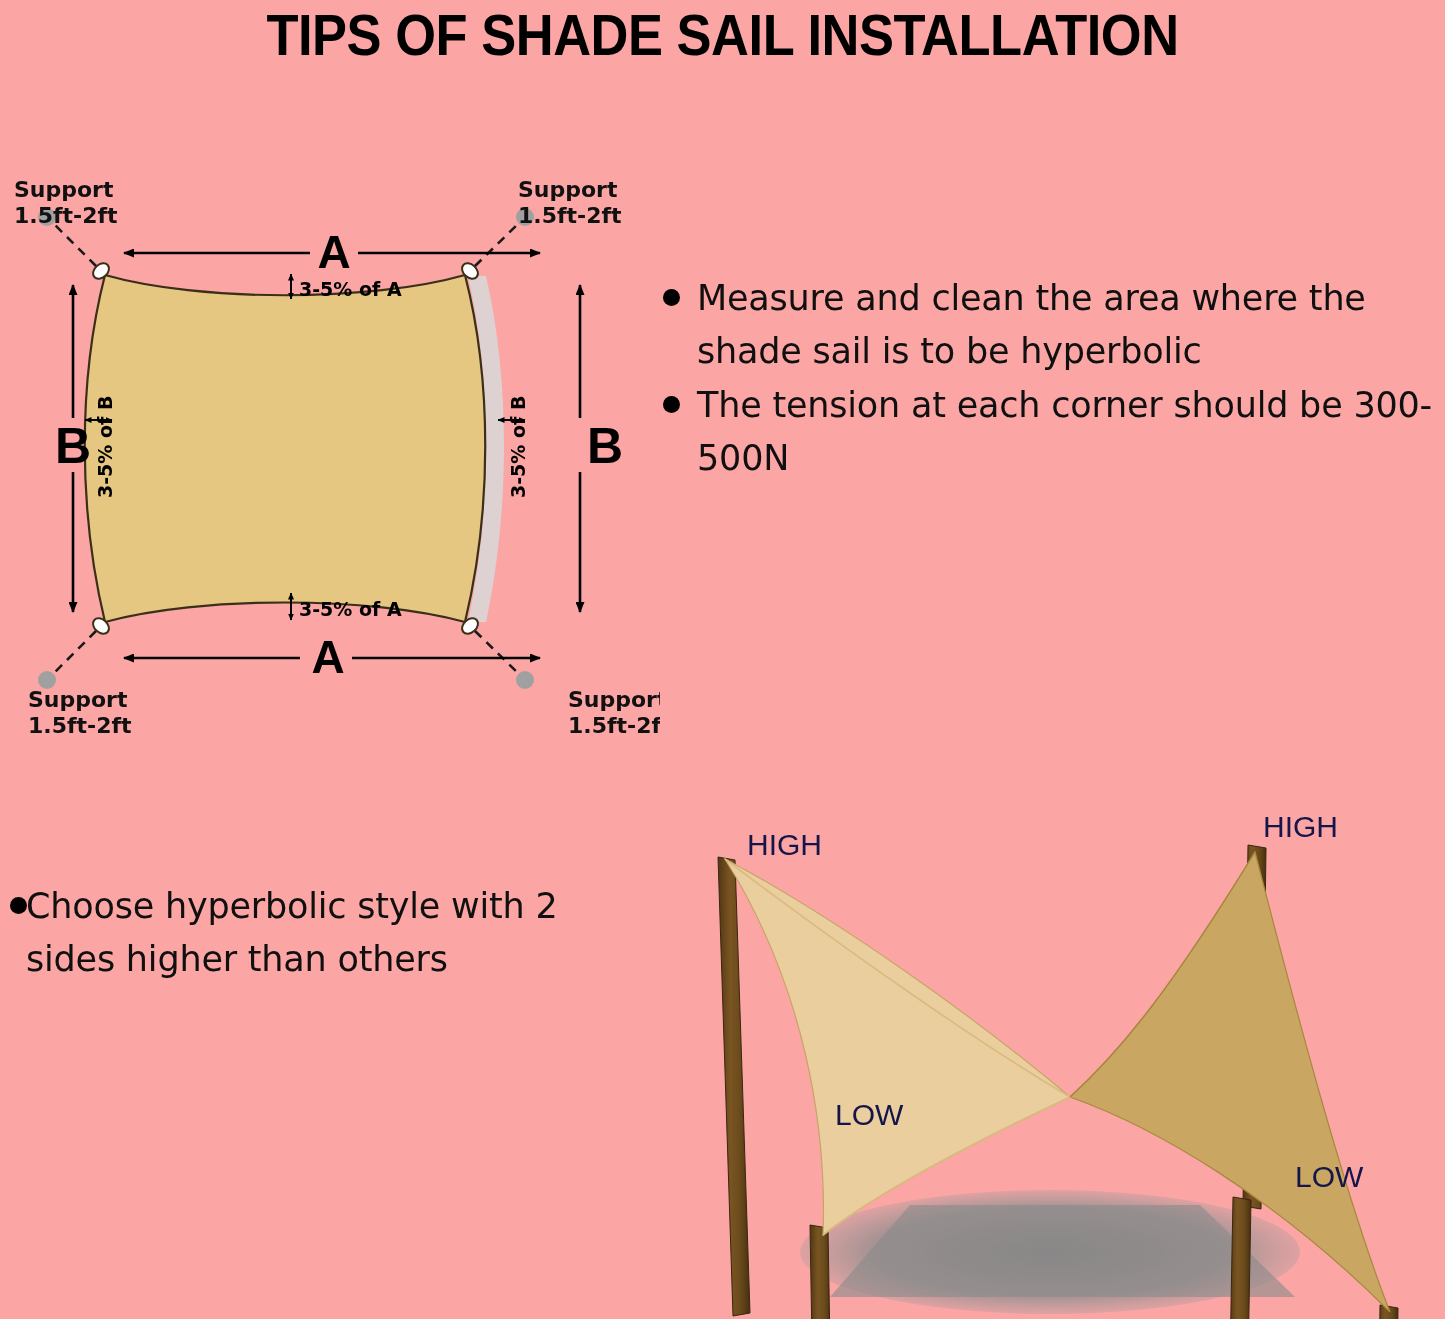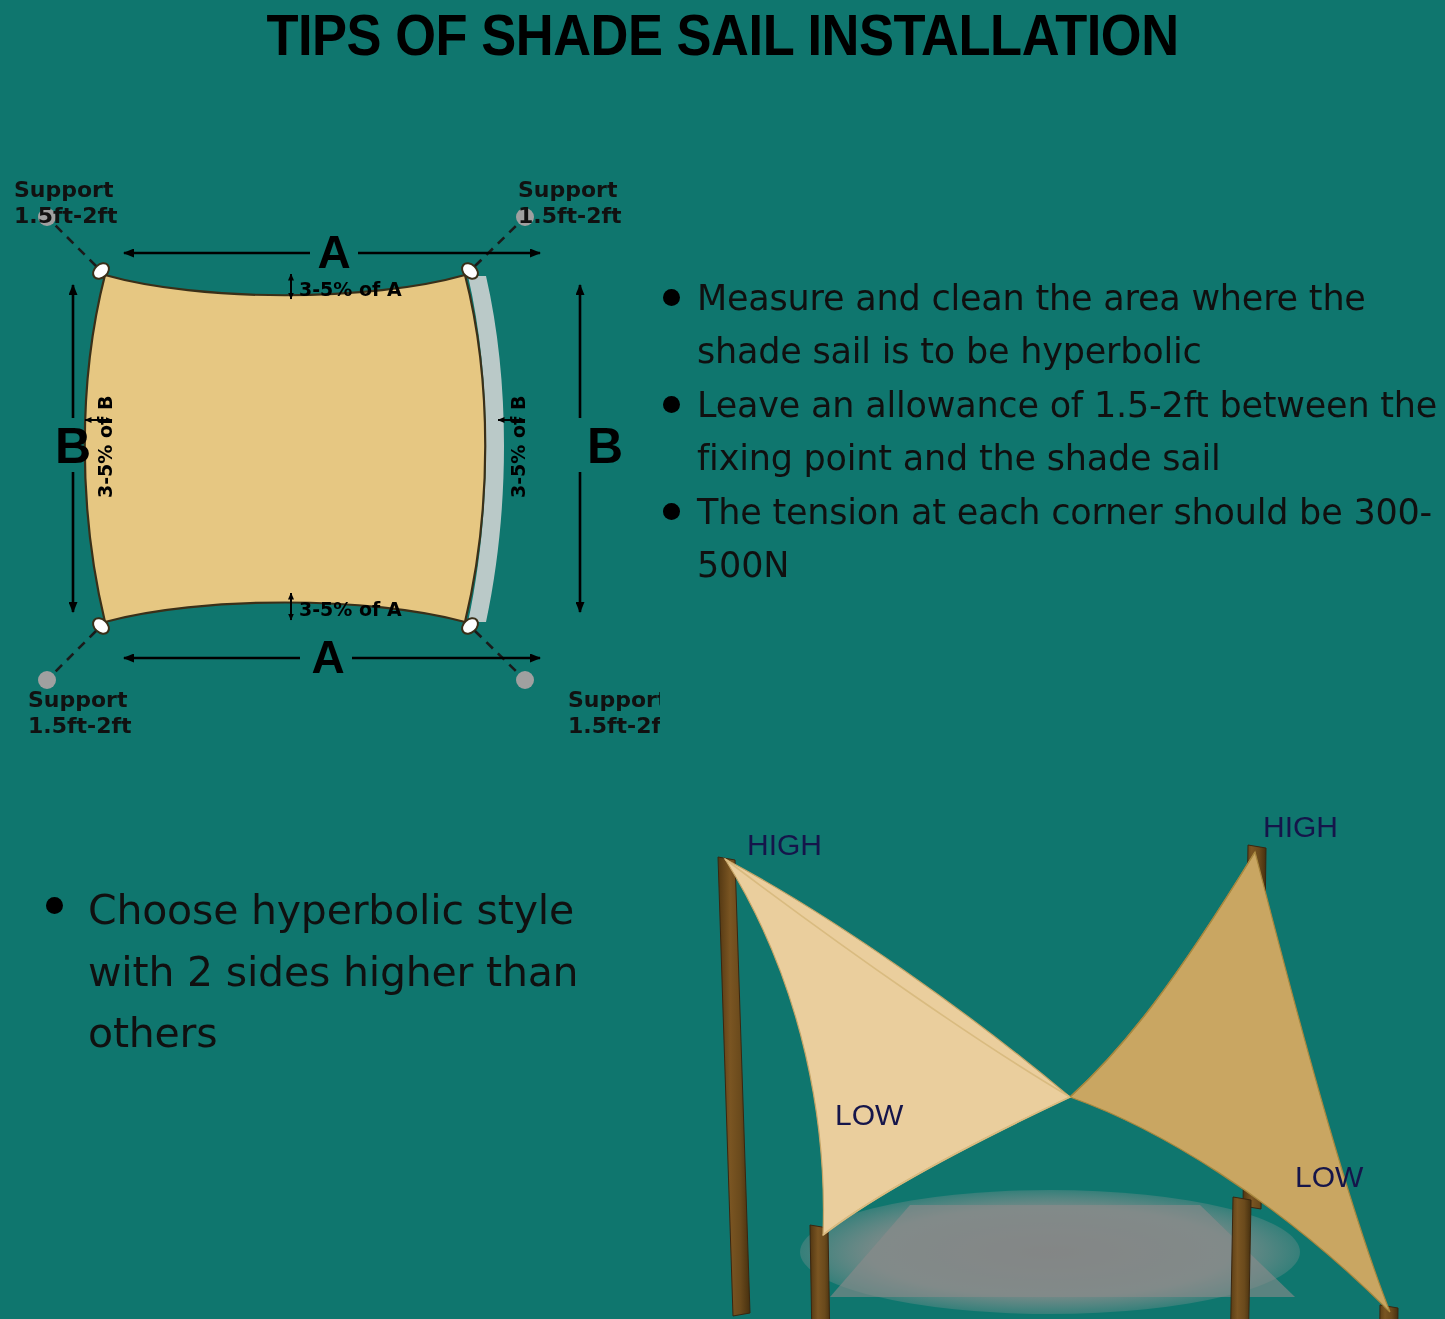--- a/index.html
+++ b/index.html
@@ -1,21 +1,21 @@
 <!DOCTYPE html>
 <html><head>
 <meta charset="utf-8">
 <style>
   html,body{margin:0;padding:0;background:#ffffff;}
   body{
     width:1445px;height:1319px;
     font-family:"DejaVu Sans","Liberation Sans",sans-serif;
     overflow:hidden;position:relative;
   }
-  .page{position:relative;width:1445px;height:1319px;background:#0f766e;overflow:hidden;}
+  .page{position:relative;width:1445px;height:1319px;background:#fca5a5;overflow:hidden;}
 
   
   .title{
     position:absolute;left:0;top:2px;width:1445px;
     text-align:center;
     font-family:"Liberation Sans","DejaVu Sans",sans-serif;
     font-weight:bold;
     font-size:57px;
     letter-spacing:-0.5px;
     color:#000;
@@ -44,21 +44,21 @@
     color:#101010;
     margin-bottom:2px;
     font-family:"DejaVu Sans",sans-serif;
     letter-spacing:-0.2px;
   }
   ul.bl li .dot{
     position:absolute;left:18px;top:17px;
     width:17px;height:17px;border-radius:50%;
     background:#000;
   }
-  .bullets-left ul.bl li{font-size:41px;padding-left:52px;margin-left:36px;}
+  .bullets-left ul.bl li{font-size:35px;padding-left:26px;}
   .bullets-left ul.bl li .dot{left:10px;}
 
   
   .sail3d{position:absolute;left:655px;top:797px;width:790px;height:534px;}
   .sail3d svg{display:block;}
 </style>
 </head>
 <body>
 
 <div class="page">
@@ -172,24 +172,20 @@
         <text x="568" y="583">1.5ft-2ft</text>
       </g>
     </svg>
   </div>
 
   <div class="bullets-right">
     <ul class="bl">
       <li>
         <span class="dot"></span>
         <span>Measure and clean the area where the shade sail is to be hyperbolic</span>
-      </li>
-      <li>
-        <span class="dot"></span>
-        <span>Leave an allowance of 1.5-2ft between the fixing point and the shade sail</span>
       </li>
       <li>
         <span class="dot"></span>
         <span>The tension at each corner should be 300-500N</span>
       </li>
     </ul>
   </div>
 
   <div class="bullets-left">
     <ul class="bl">

